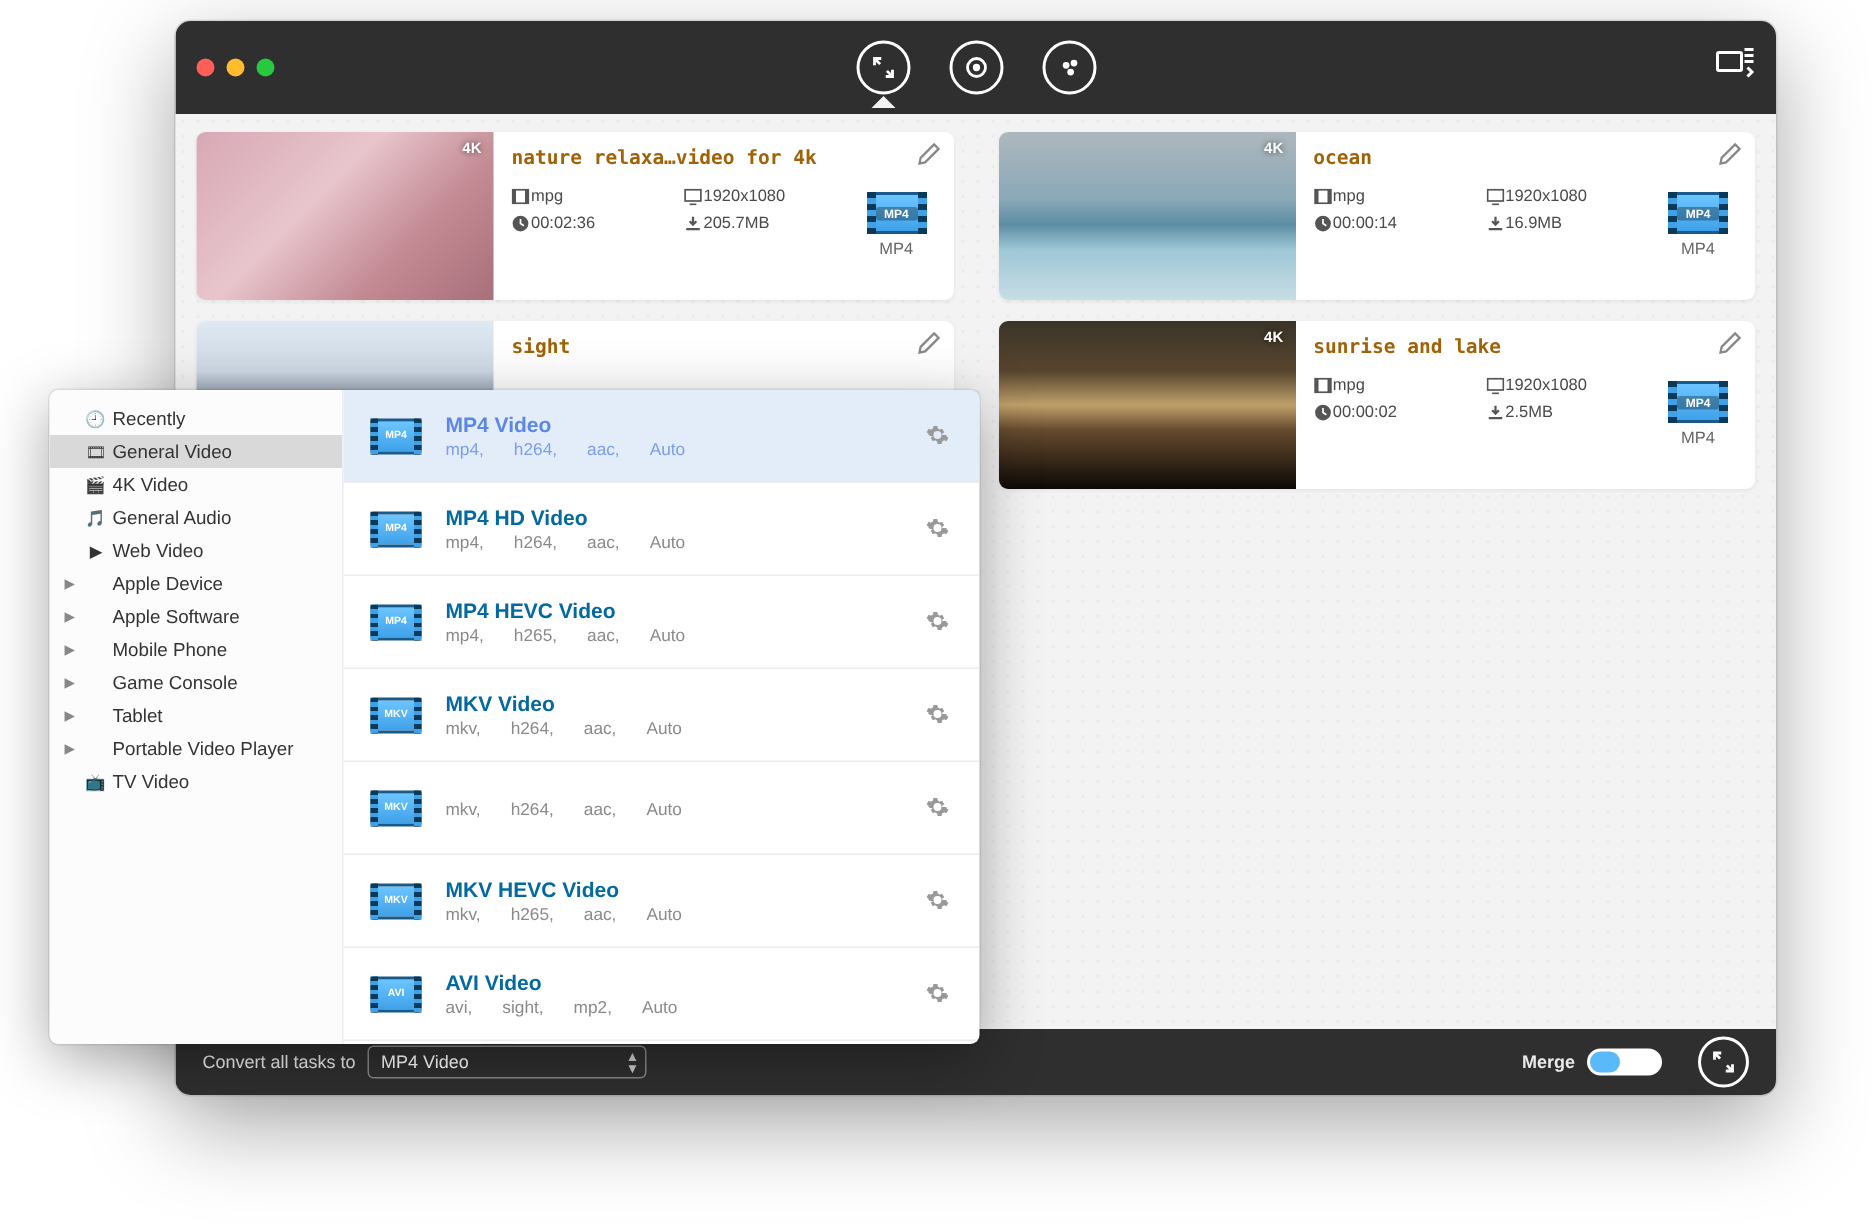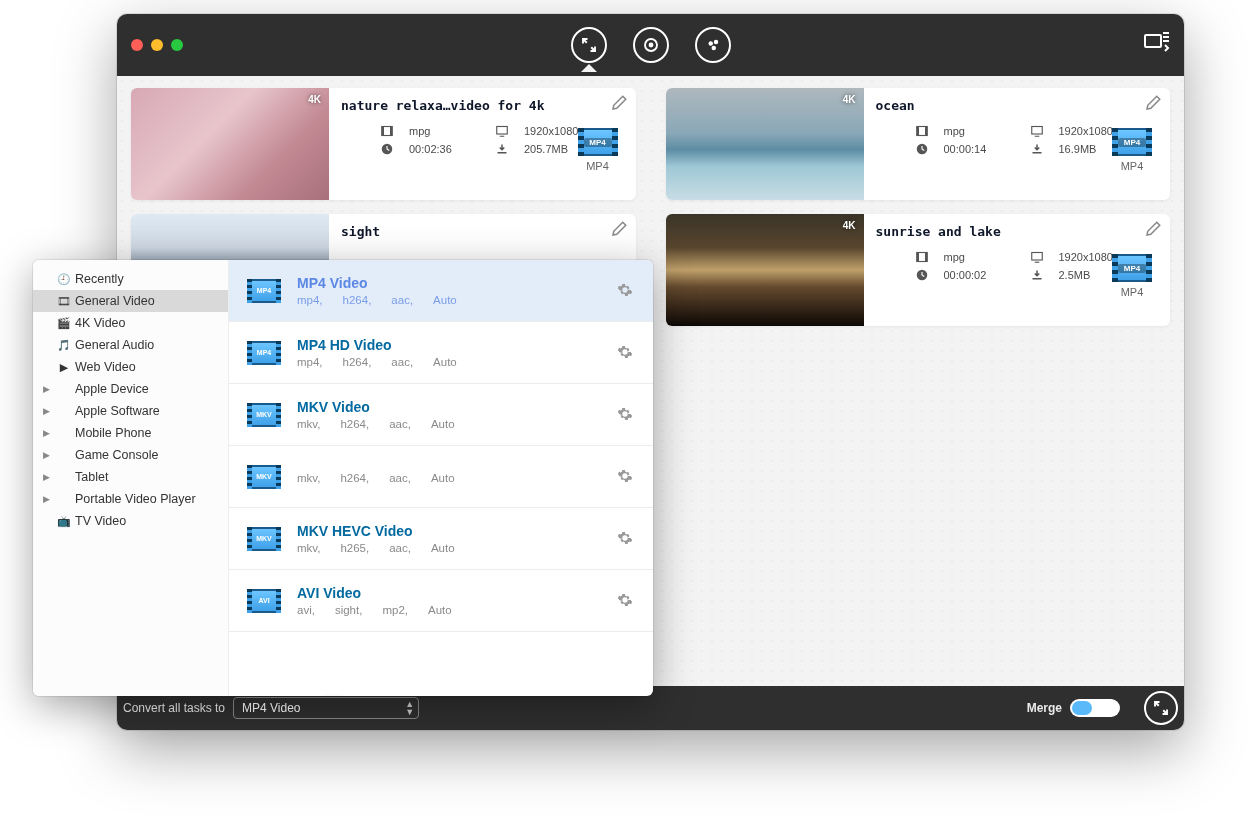--- a/index.html
+++ b/index.html
@@ -68,43 +68,43 @@
   width: 198px; height: 112px;
   border-radius: 6px 0 0 6px;
   background-size: cover; background-position: center;
   position: relative;
 }
 .thumb .badge4k {
   position: absolute; top: 6px; right: 8px; color: #fff; font-size: 10px; font-weight: 600;
   text-shadow: 0 0 4px rgba(0,0,0,0.6);
 }
 .cardbody { flex: 1; padding: 10px 12px 8px; display: flex; flex-direction: column; position: relative; }
-.card-title { font-family: Menlo, monospace; font-size: 13px; font-weight: bold; color: #0f172a; margin-bottom: 12px; }
+.card-title { font-family: Menlo, monospace; font-size: 13px; font-weight: bold; color: #a16207; margin-bottom: 12px; }
 .meta { display: grid; grid-template-columns: 85px 100px; column-gap: 30px; row-gap: 6px; font-size: 11px; color: #4a4a4a; }
-.meta-item { display: flex; align-items: center; gap: 16px; margin-left: 40px; }
+.meta-item { display: flex; align-items: center; gap: 1px; }
 .meta-icon { width: 12px; height: 12px; display: inline-flex; align-items: center; justify-content: center; color: #555; }
 .format-tag { position: absolute; right: 14px; top: 40px; text-align: center; width: 48px; }
 .format-icon {
   width: 40px; height: 28px; margin: 0 auto 4px;
   background: linear-gradient(#6cc5ff,#3fa1e8);
   border: 2px solid #1a5a8a; border-radius: 3px;
   position: relative;
 }
 .format-icon::before, .format-icon::after {
   content: ""; position: absolute; top: -2px; bottom: -2px; width: 6px;
   background: repeating-linear-gradient(#0a3a5a 0 4px,#3fa1e8 4px 8px);
 }
 .format-icon::before{left:-2px} .format-icon::after{right:-2px}
 .format-icon span { position:absolute; left:4px; right:4px; top:8px; font-size:8px; color:#fff; font-weight:700; text-align:center; background: rgba(0,0,0,0.3); border-radius:2px; }
 .format-label { font-size: 11px; color: #666; }
 .edit-icon { position: absolute; top: 6px; right: 8px; width: 18px; height: 18px; color: #888; }
 
 .bottombar {
   height: 44px; background: #2f2f2f; color: #eaeaea;
-  display: flex; align-items: center; padding: 0 6px; font-size: 12px;
+  display: flex; align-items: center; padding: 0 18px; font-size: 12px;
 }
 .select {
   margin-left: 8px; height: 22px;
   background: #2f2f2f; color: #fff; border: 1px solid #888; border-radius: 4px;
   padding: 0 22px 0 8px; font-size: 12px;
   position: relative;
   width: 186px;
   display: flex; align-items: center;
 }
 .select .arrows { position: absolute; right: 4px; top:2px; font-size: 9px; line-height: 8px; color: #ccc; }
@@ -498,20 +498,34 @@
       <div class="fmt-sub"><span>mp4,</span><span>h264,</span><span>aac,</span><span>Auto</span></div>
     </div>
     <div class="fmt-gear">
       <svg viewBox="0 0 24 24" width="16" height="16" fill="currentColor">
             <path d="M12 8a4 4 0 100 8 4 4 0 000-8zm9 4a7 7 0 01-.1 1.2l2 1.6-2 3.4-2.4-1a7 7 0 01-2 1.2l-.4 2.6h-4l-.4-2.6a7 7 0 01-2-1.2l-2.4 1-2-3.4 2-1.6A7 7 0 013 12a7 7 0 01.1-1.2l-2-1.6 2-3.4 2.4 1a7 7 0 012-1.2L7.9 3h4l.4 2.6a7 7 0 012 1.2l2.4-1 2 3.4-2 1.6c.1.4.1.8.1 1.2z"></path>
           </svg>
     </div>
       </div>
       <div class="fmt-item">
     <div class="fmt-thumb">
+          <span>MP4</span>
+        </div>
+    <div class="fmt-text">
+      <div class="fmt-title">MP4 HEVC Video</div>
+      <div class="fmt-sub"><span>mp4,</span><span>h265,</span><span>aac,</span><span>Auto</span></div>
+    </div>
+    <div class="fmt-gear">
+      <svg viewBox="0 0 24 24" width="16" height="16" fill="currentColor">
+            <path d="M12 8a4 4 0 100 8 4 4 0 000-8zm9 4a7 7 0 01-.1 1.2l2 1.6-2 3.4-2.4-1a7 7 0 01-2 1.2l-.4 2.6h-4l-.4-2.6a7 7 0 01-2-1.2l-2.4 1-2-3.4 2-1.6A7 7 0 013 12a7 7 0 01.1-1.2l-2-1.6 2-3.4 2.4 1a7 7 0 012-1.2L7.9 3h4l.4 2.6a7 7 0 012 1.2l2.4-1 2 3.4-2 1.6c.1.4.1.8.1 1.2z"></path>
+          </svg>
+    </div>
+      </div>
+      <div class="fmt-item">
+    <div class="fmt-thumb">
           <span>MKV</span>
         </div>
     <div class="fmt-text">
       <div class="fmt-title">MKV Video</div>
       <div class="fmt-sub"><span>mkv,</span><span>h264,</span><span>aac,</span><span>Auto</span></div>
     </div>
     <div class="fmt-gear">
       <svg viewBox="0 0 24 24" width="16" height="16" fill="currentColor">
             <path d="M12 8a4 4 0 100 8 4 4 0 000-8zm9 4a7 7 0 01-.1 1.2l2 1.6-2 3.4-2.4-1a7 7 0 01-2 1.2l-.4 2.6h-4l-.4-2.6a7 7 0 01-2-1.2l-2.4 1-2-3.4 2-1.6A7 7 0 013 12a7 7 0 01.1-1.2l-2-1.6 2-3.4 2.4 1a7 7 0 012-1.2L7.9 3h4l.4 2.6a7 7 0 012 1.2l2.4-1 2 3.4-2 1.6c.1.4.1.8.1 1.2z"></path>
           </svg>

